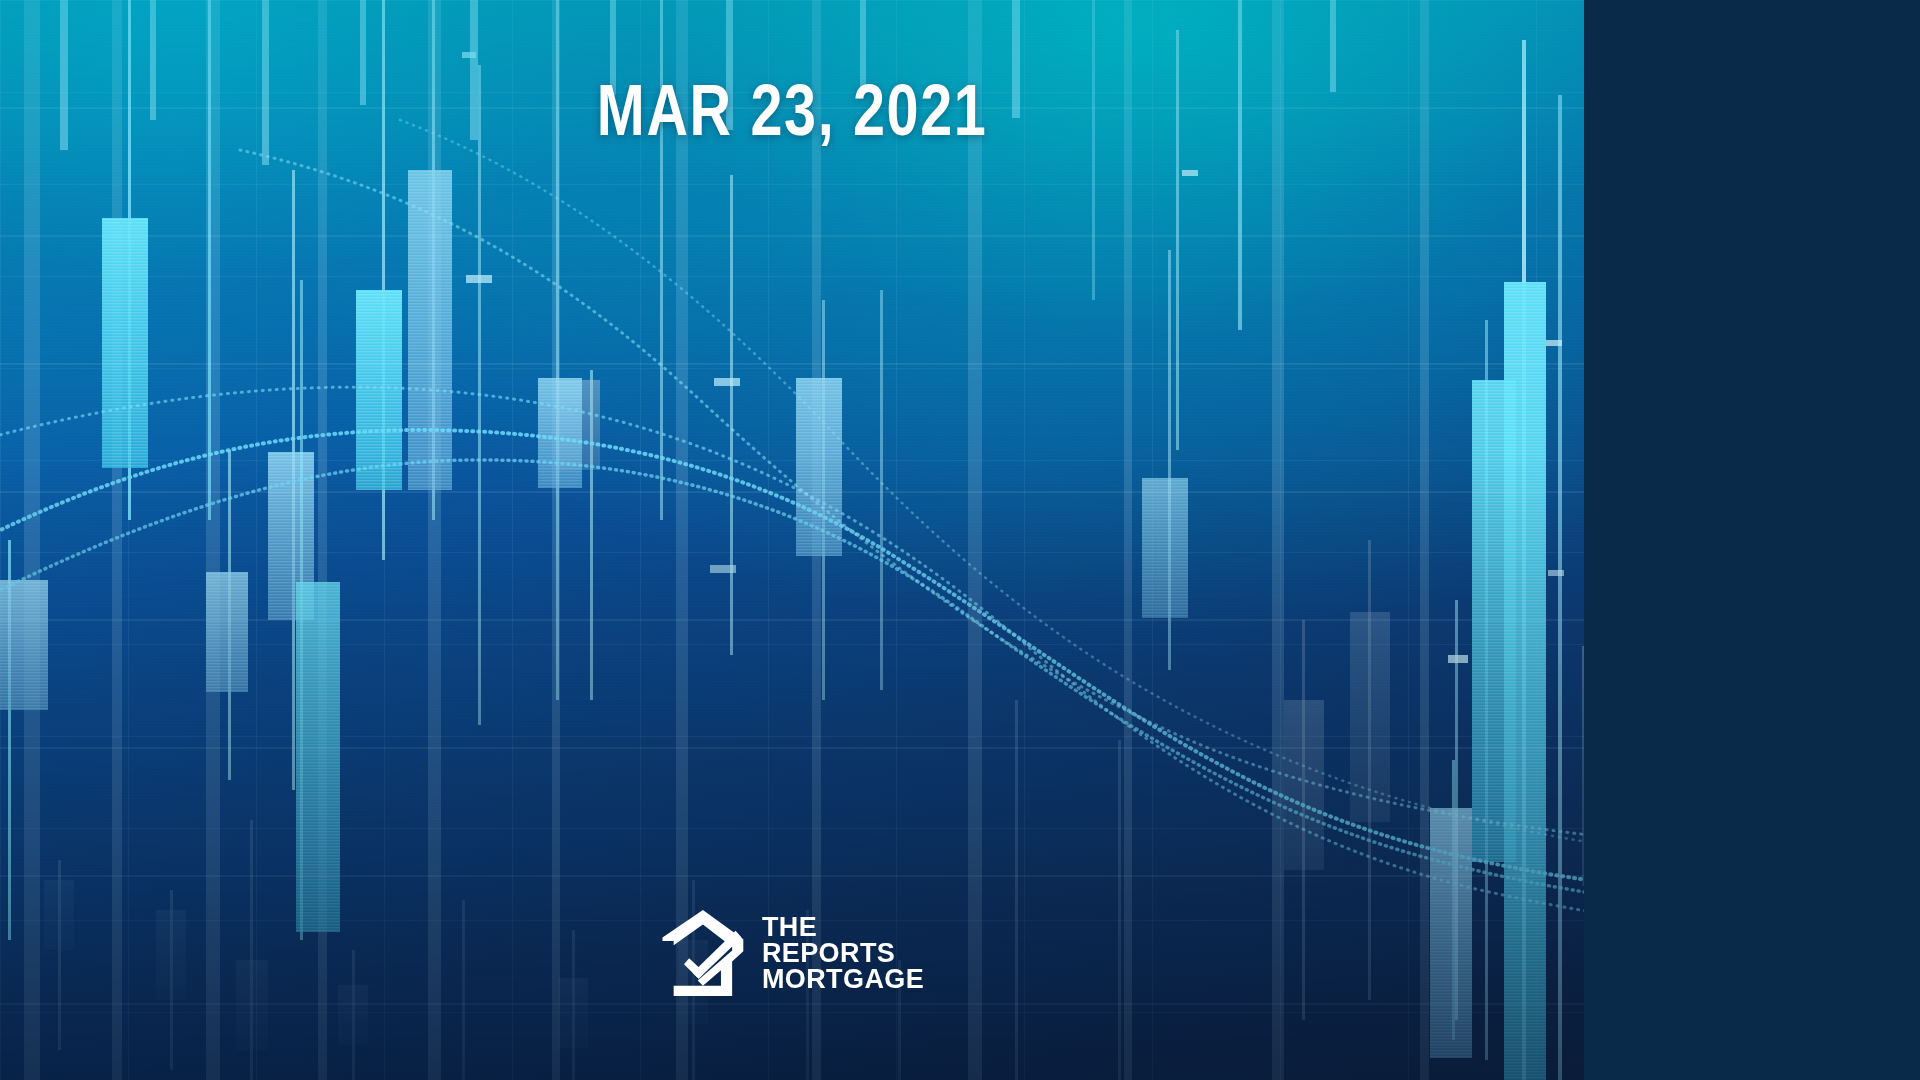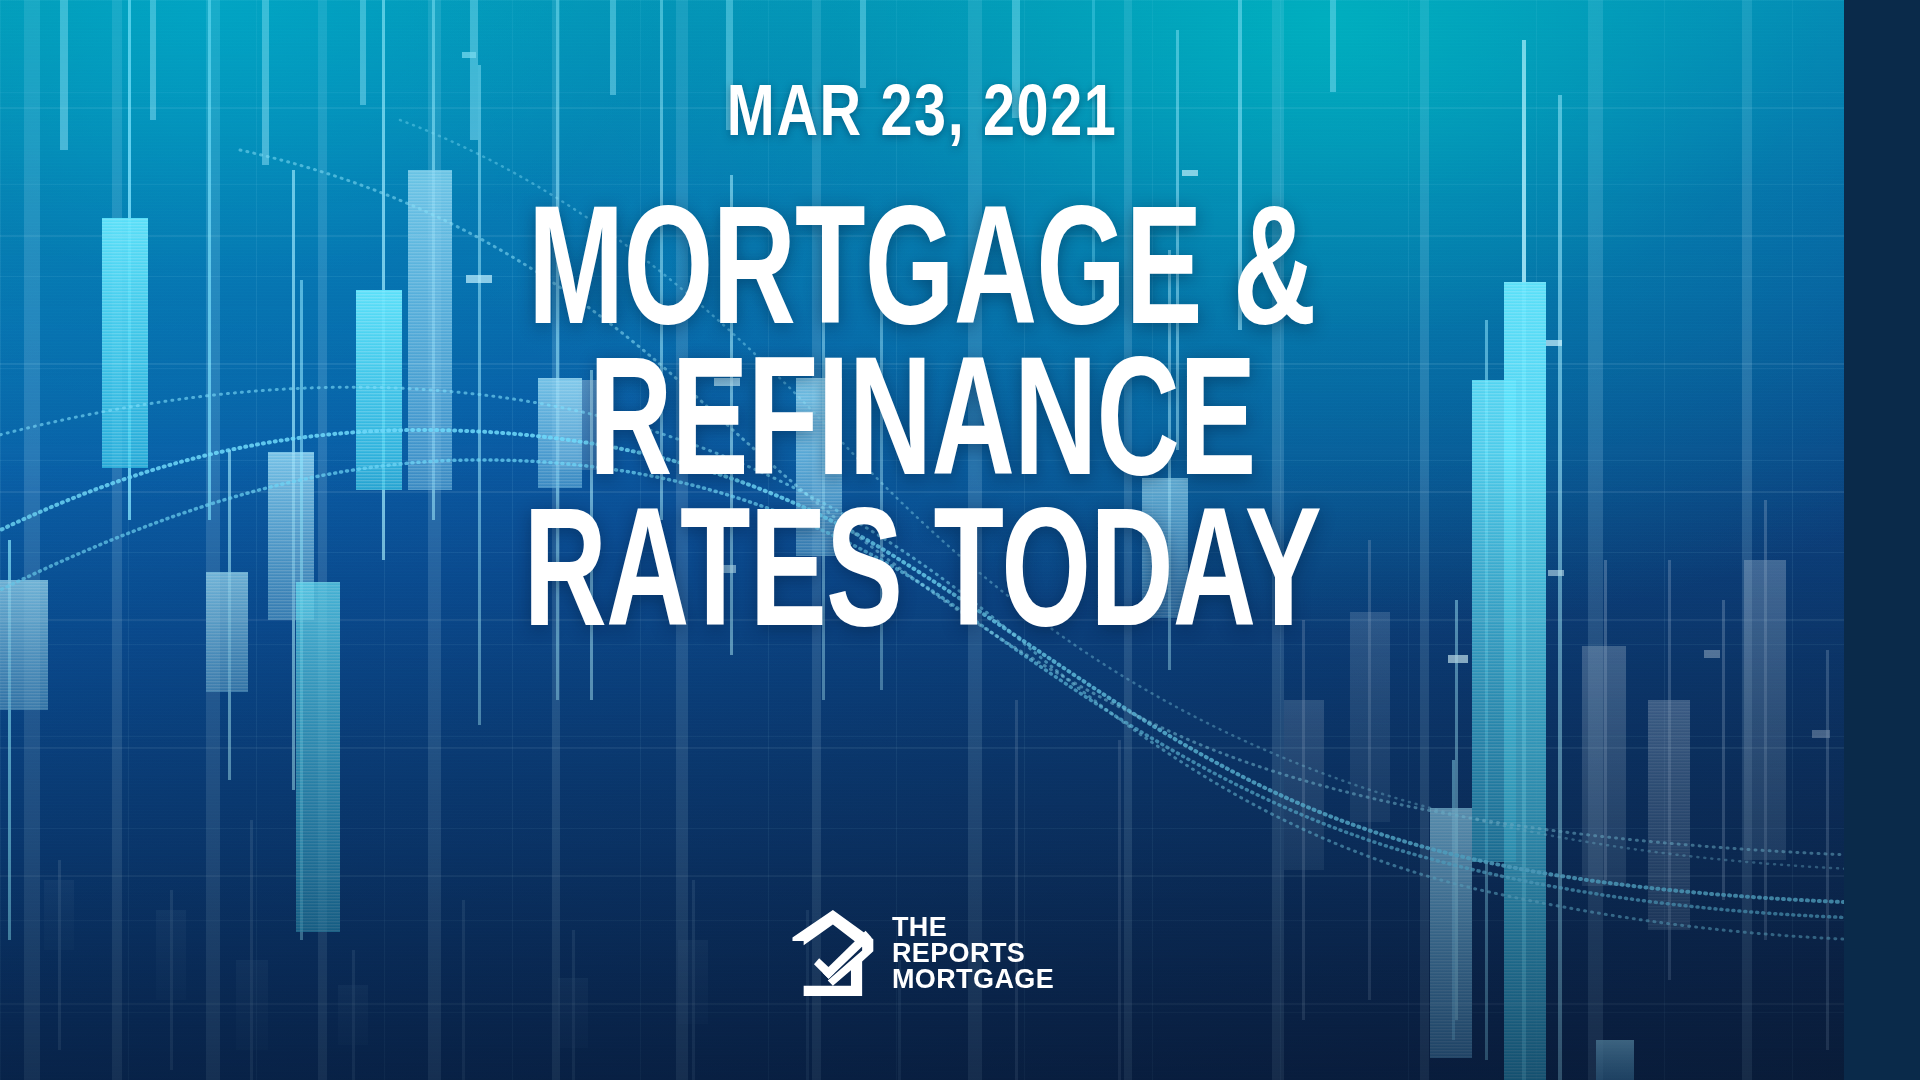--- a/index.html
+++ b/index.html
@@ -7,21 +7,21 @@
   html, body {
     width:1920px; height:1080px;
     overflow:hidden;
     background:#0a2a4a;
     font-family:"Liberation Sans", sans-serif;
   }
 
   
   .banner {
     position:relative;
-    width:1844px; height:1080px;
+    width:1584px; height:1080px;
     overflow:hidden;
     background:
       radial-gradient(ellipse 1400px 900px at 72% 2%,  rgba(0,175,190,0.95) 0%, rgba(0,150,180,0.45) 35%, rgba(0,120,170,0.0) 68%),
       radial-gradient(ellipse 1100px 700px at 12% 0%,  rgba(0,160,200,0.85) 0%, rgba(0,130,185,0.35) 40%, rgba(0,110,170,0.0) 72%),
       linear-gradient(168deg,
         #0b93a8 0%,
         #0a82ad 10%,
         #0a6fae 22%,
         #0a5ea6 34%,
         #0b5098 46%,
@@ -397,25 +397,20 @@
     </g>
   </svg>
 
   <div class="bg-layer dither-layer"></div>
   <div class="bg-layer vignette-layer"></div>
 
   <div class="content">
 
     <div class="date-line">MAR 23, 2021</div>
 
-    <div class="headline">
-      <div class="headline-line">MORTGAGE &amp;</div>
-      <div class="headline-line">REFINANCE</div>
-      <div class="headline-line">RATES TODAY</div>
-    </div>
 
     <div class="logo">
       <svg class="logo-mark" viewBox="0 0 100 104" aria-hidden="true">
 
         <path fill="#ffffff" d="
             M50 2
             L97 36
             L97 50
             L84 62
             L84 90

